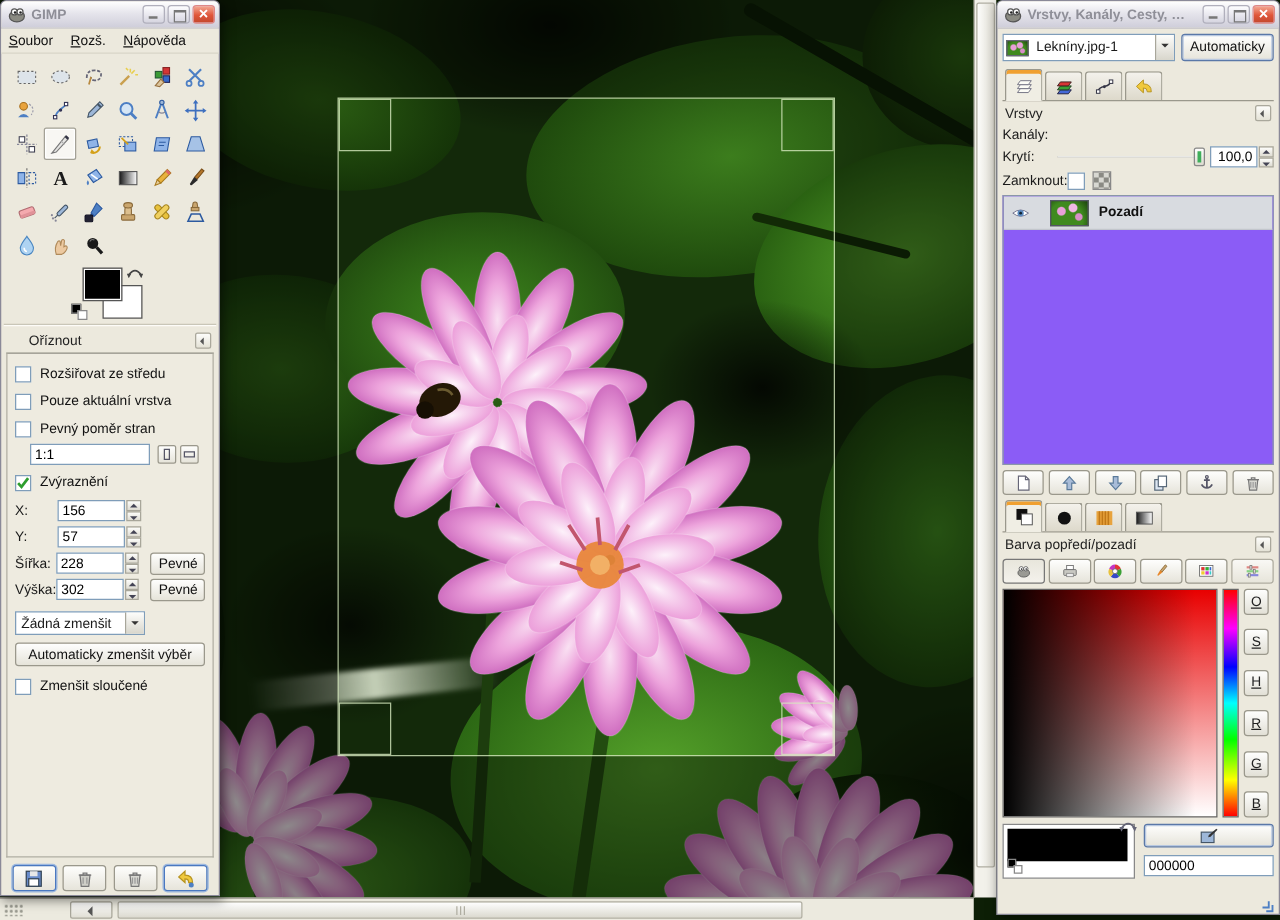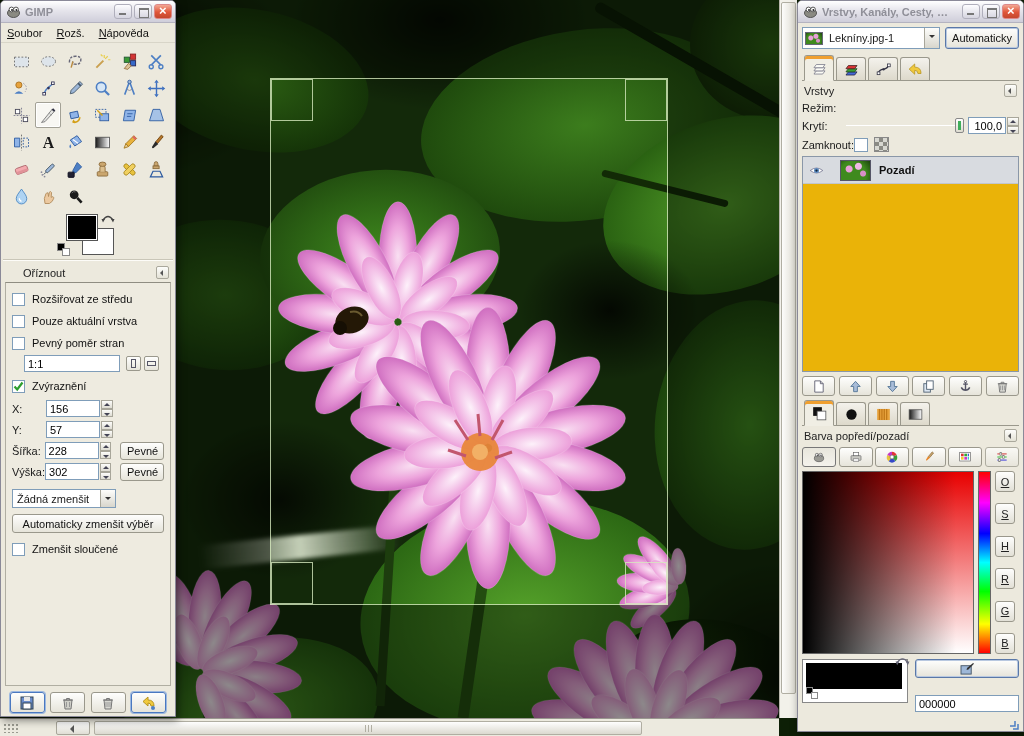--- a/index.html
+++ b/index.html
@@ -100,21 +100,21 @@
   .ntab.on{height:26px;background:#f0eee4;box-shadow:inset 0 3px 0 #f0a030;margin-bottom:-1px;border-bottom:1px solid #f0eee4;}
   .frow{display:flex;align-items:center;margin-top:3px;}
   .flbl{width:44px;flex:none;}
   .slider{flex:1;height:15px;position:relative;margin-right:4px;}
   .slider .track{position:absolute;left:0;right:0;top:7px;height:1px;background:#8a887c;border-bottom:1px solid #fff;}
   .slider .handle{position:absolute;right:0;top:0;width:9px;height:15px;background:linear-gradient(#fff,#dcdacf);
     border:1px solid #888;border-radius:2px;}
   .slider .handle::after{content:"";position:absolute;left:2px;top:2px;width:3px;height:9px;background:#3fae5a;}
   .checker{width:15px;height:15px;border:1px solid #888;margin-left:6px;
     background:repeating-conic-gradient(#8a8a84 0% 25%,#d8d8d2 0% 50%);background-size:8px 8px;}
-  #layer-list{margin-top:4px;height:216px;background:#eab308;border:1px solid #8a97a8;overflow:hidden;}
+  #layer-list{margin-top:4px;height:216px;background:#8b5cf6;border:1px solid #8a97a8;overflow:hidden;}
   .layer-row{display:flex;align-items:center;height:27px;background:#d8dbe0;border-bottom:1px solid #c2c6cc;padding:0 3px;}
   .layer-row .eye{width:20px;flex:none;display:flex;justify-content:center;}
   .layer-row .eye svg{width:15px;height:11px;}
   .lthumb{width:31px;height:21px;margin:0 8px 0 14px;border:1px solid #556;flex:none;
     background-color:#2c5c14;
     background-image:radial-gradient(circle at 28% 42%,#e8a0d8 0 3px,rgba(0,0,0,0) 4px),
       radial-gradient(circle at 60% 28%,#f0b8e4 0 3px,rgba(0,0,0,0) 4px),
       radial-gradient(circle at 76% 66%,#d88fc8 0 2.5px,rgba(0,0,0,0) 3.5px),
       radial-gradient(circle at 40% 75%,#3f8a1e 0 60%,#1c430c 100%);}
   .lname{font-weight:bold;color:#111;}
@@ -135,21 +135,21 @@
   #chan-col{width:24px;margin-left:4px;display:flex;flex-direction:column;justify-content:space-between;}
   .chbtn{width:20px;height:21px;font-family:inherit;font-size:11px;text-decoration:underline;color:#222;
     background:linear-gradient(#fefefd,#e2e0d6);border:1px solid #9a988c;border-radius:3px;padding:0;}
   #color-bottom{display:flex;margin-top:5px;}
   #fgbg-block{width:106px;height:44px;background:#fff;border:1px solid #888;position:relative;flex:none;}
   #fgbg-block .big{position:absolute;left:3px;top:3px;right:5px;height:26px;background:#000;}
   #fgbg-block .dflt{position:absolute;left:3px;bottom:3px;width:12px;height:12px;}
   #fgbg-block .dflt .b{position:absolute;left:0;top:0;width:7px;height:7px;background:#000;border:1px solid #888;}
   #fgbg-block .dflt .w{position:absolute;right:0;bottom:0;width:7px;height:7px;background:#fff;border:1px solid #888;}
   #fgbg-block .swp{position:absolute;right:-3px;top:-6px;width:15px;height:13px;}
-  #cb-right{flex:1;margin-left:7px;display:flex;flex-direction:column;gap:11px;}
+  #cb-right{flex:1;margin-left:7px;display:flex;flex-direction:column;}
   #pick-btn{height:19px;display:flex;align-items:center;justify-content:center;border-color:#5a78a8;box-shadow:inset 0 0 0 1px #b8c8e0;}
   #hex-input{margin-top:6px;height:17px;width:100%;}
   #dock-status{position:absolute;left:0;bottom:0;width:100%;height:13px;display:flex;justify-content:flex-end;align-items:center;padding-right:3px;}
   .hidden-defs{position:absolute;width:0;height:0;}
 </style>
 </head>
 <body>
 
 <svg class="hidden-defs">
     <defs>
@@ -758,21 +758,21 @@
           </svg>
         </span>
     </div>
 
     <div class="sect-head" style="padding:3px 2px 2px 2px;">
       <span class="lbl">Vrstvy</span>
       <span class="collapse"></span>
     </div>
 
     <div class="frow">
-      <span class="flbl">Režim:</span>
+      <span class="flbl">Kanály:</span>
     </div>
 
     <div class="frow">
       <span class="flbl">Krytí:</span>
       <div class="slider">
           <span class="track"></span>
           <span class="handle"></span>
         </div>
       <input class="tin" style="width: 38px; text-align: right;" value="100,0">
       <span class="spin">

